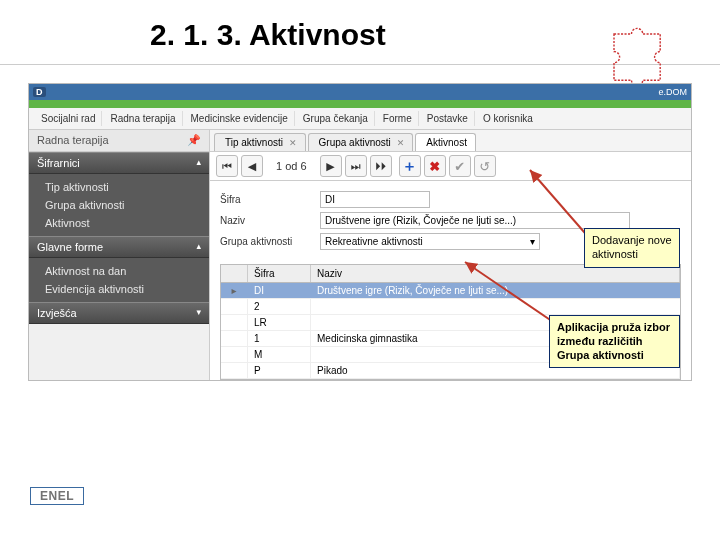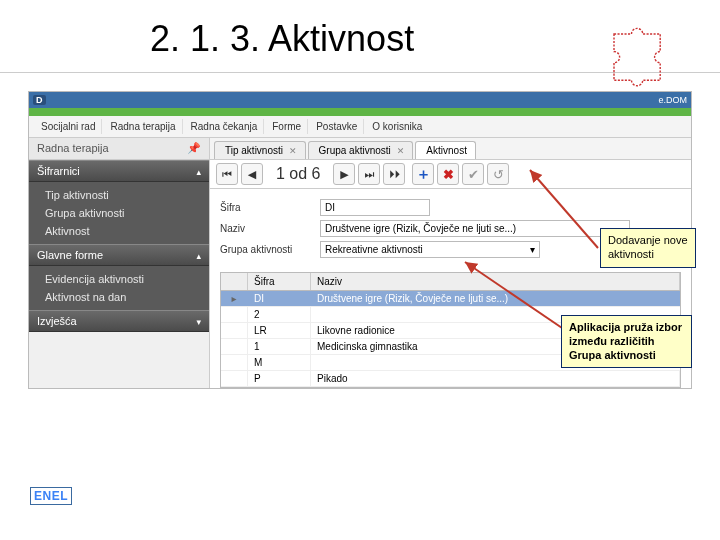--- a/index.html
+++ b/index.html
@@ -6,22 +6,22 @@
     margin: 0;
     font-family: Arial, sans-serif;
     font-size: 11px;
     background: #fff;
     width: 720px;
     height: 540px;
     overflow: hidden;
     position: relative;
   }
   .slide-title {
-    font-size: 36px;
-    font-weight: 400;
+    font-size: 30px;
+    font-weight: 700;
     padding: 18px 0 12px 150px;
     border-bottom: 1px solid #ccc;
   }
   .puzzle {
     position: absolute;
     top: 20px;
     right: 50px;
   }
   .app {
     margin: 18px 28px 0 28px;
@@ -80,21 +80,21 @@
     justify-content: space-between;
     border-bottom: 1px solid #ccc;
   }
   .side-section {
     background: linear-gradient(#6a6a6a, #4b4b4b);
     color: #fff;
     padding: 4px 8px;
     font-size: 11px;
     display: flex;
     justify-content: space-between;
-    align-items: flex-end;
+    align-items: flex-start;
     border-top: 1px solid #888;
     border-bottom: 1px solid #333;
   }
   .side-section .chev { font-size: 9px; }
   .side-items {
     background: #5a5a5a;
     color: #ddd;
     padding: 4px 0;
   }
   .side-items div {
@@ -144,21 +144,21 @@
     background: #f6f6f6;
     display: flex;
     align-items: center;
     justify-content: center;
     font-size: 11px;
     color: #333;
   }
   .tb-btn.sep { margin-left: 4px; }
   .tb-count {
     padding: 0 10px;
-    font-size: 16px;
+    font-size: 11px;
     color: #333;
   }
   .plus { color: #1b55c2; font-weight: bold; font-size: 15px; }
   .cross { color: #c22; font-weight: bold; font-size: 13px; }
   .check { color: #999; font-size: 13px; }
   .undo { color: #999; font-size: 13px; }
   .form {
     padding: 6px 10px;
   }
   .form-row {
@@ -223,23 +223,23 @@
     font-size: 11px;
     line-height: 1.25;
     z-index: 20;
   }
   .logo {
     position: absolute;
     left: 30px;
     bottom: 35px;
     font-size: 12px;
     font-weight: bold;
-    color: #3b82f6;
+    color: #737373;
     border: 1px solid #3a6aa0;
-    padding: 1px 3px;
+    padding: 1px 9px;
     letter-spacing: 0.5px;
   }
   svg.arrow { position:absolute; pointer-events:none; z-index:15;}
 </style>
 </head>
 <body>
 
 <div class="slide-title">2. 1. 3. Aktivnost</div>
 
 <div class="puzzle">
@@ -250,21 +250,22 @@
 
 <div class="app">
   <div class="app-titlebar">
     <span class="d">D</span>
     <span>e.DOM</span>
   </div>
   <div class="menubar"></div>
   <div class="menubar2">
     <span>Socijalni rad</span>
     <span>Radna terapija</span>
-    <span>Radna čekanja</span>
+    <span>Medicinske evidencije</span>
+    <span>Grupa čekanja</span>
     <span>Forme</span>
     <span>Postavke</span>
     <span>O korisnika</span>
   </div>
 
   <div class="workspace">
     <div class="sidebar">
       <div class="side-header">
         <span>Radna terapija</span>
         <span>📌</span>
@@ -276,22 +277,22 @@
       <div class="side-items">
         <div>Tip aktivnosti</div>
         <div>Grupa aktivnosti</div>
         <div>Aktivnost</div>
       </div>
       <div class="side-section">
         <span>Glavne forme</span>
         <span class="chev">▴</span>
       </div>
       <div class="side-items">
+        <div>Aktivnost na dan</div>
         <div>Evidencija aktivnosti</div>
-        <div>Aktivnost na dan</div>
       </div>
       <div class="side-section">
         <span>Izvješća</span>
         <span class="chev">▾</span>
       </div>
     </div>
 
     <div class="content">
       <div class="tabs">
         <div class="tab">
@@ -349,43 +350,42 @@
           <div class="c1">DI</div>
           <div class="c2">Društvene igre (Rizik, Čovječe ne ljuti se...)</div>
         </div>
         <div class="grid-row">
           <div class="c0"></div>
           <div class="c1">2</div>
         </div>
         <div class="grid-row">
           <div class="c0"></div>
           <div class="c1">LR</div>
-          <div class="c2">Likovne radionice</div>
         </div>
         <div class="grid-row">
           <div class="c0"></div>
           <div class="c1">1</div>
           <div class="c2">Medicinska gimnastika</div>
         </div>
         <div class="grid-row">
           <div class="c0"></div>
           <div class="c1">M</div>
         </div>
         <div class="grid-row">
           <div class="c0"></div>
           <div class="c1">P</div>
           <div class="c2">Pikado</div>
         </div>
       </div>
     </div>
   </div>
 </div>
 
-<div class="callout" style="top:228px; right:24px; width:80px">Dodavanje nove aktivnosti</div>
-<div class="callout" style="top:315px; right:28px; width:115px; font-weight:bold">Aplikacija pruža izbor između različitih Grupa aktivnosti</div>
+<div class="callout" style="top:228px; right:40px; width:80px">Dodavanje nove aktivnosti</div>
+<div class="callout" style="top:315px; right:40px; width:115px; font-weight:bold">Aplikacija pruža izbor između različitih Grupa aktivnosti</div>
 
 <svg class="arrow" style="left:0;top:0" width="720" height="540">
   <defs>
     <marker id="ah" markerWidth="8" markerHeight="8" refX="6" refY="3" orient="auto">
       <path d="M0,0 L6,3 L0,6 Z" fill="#c0392b"></path>
     </marker>
   </defs>
   <line x1="598" y1="248" x2="530" y2="170" stroke="#c0392b" stroke-width="2" marker-end="url(#ah)"></line>
   <line x1="565" y1="330" x2="465" y2="262" stroke="#c0392b" stroke-width="2" marker-end="url(#ah)"></line>
 </svg>

